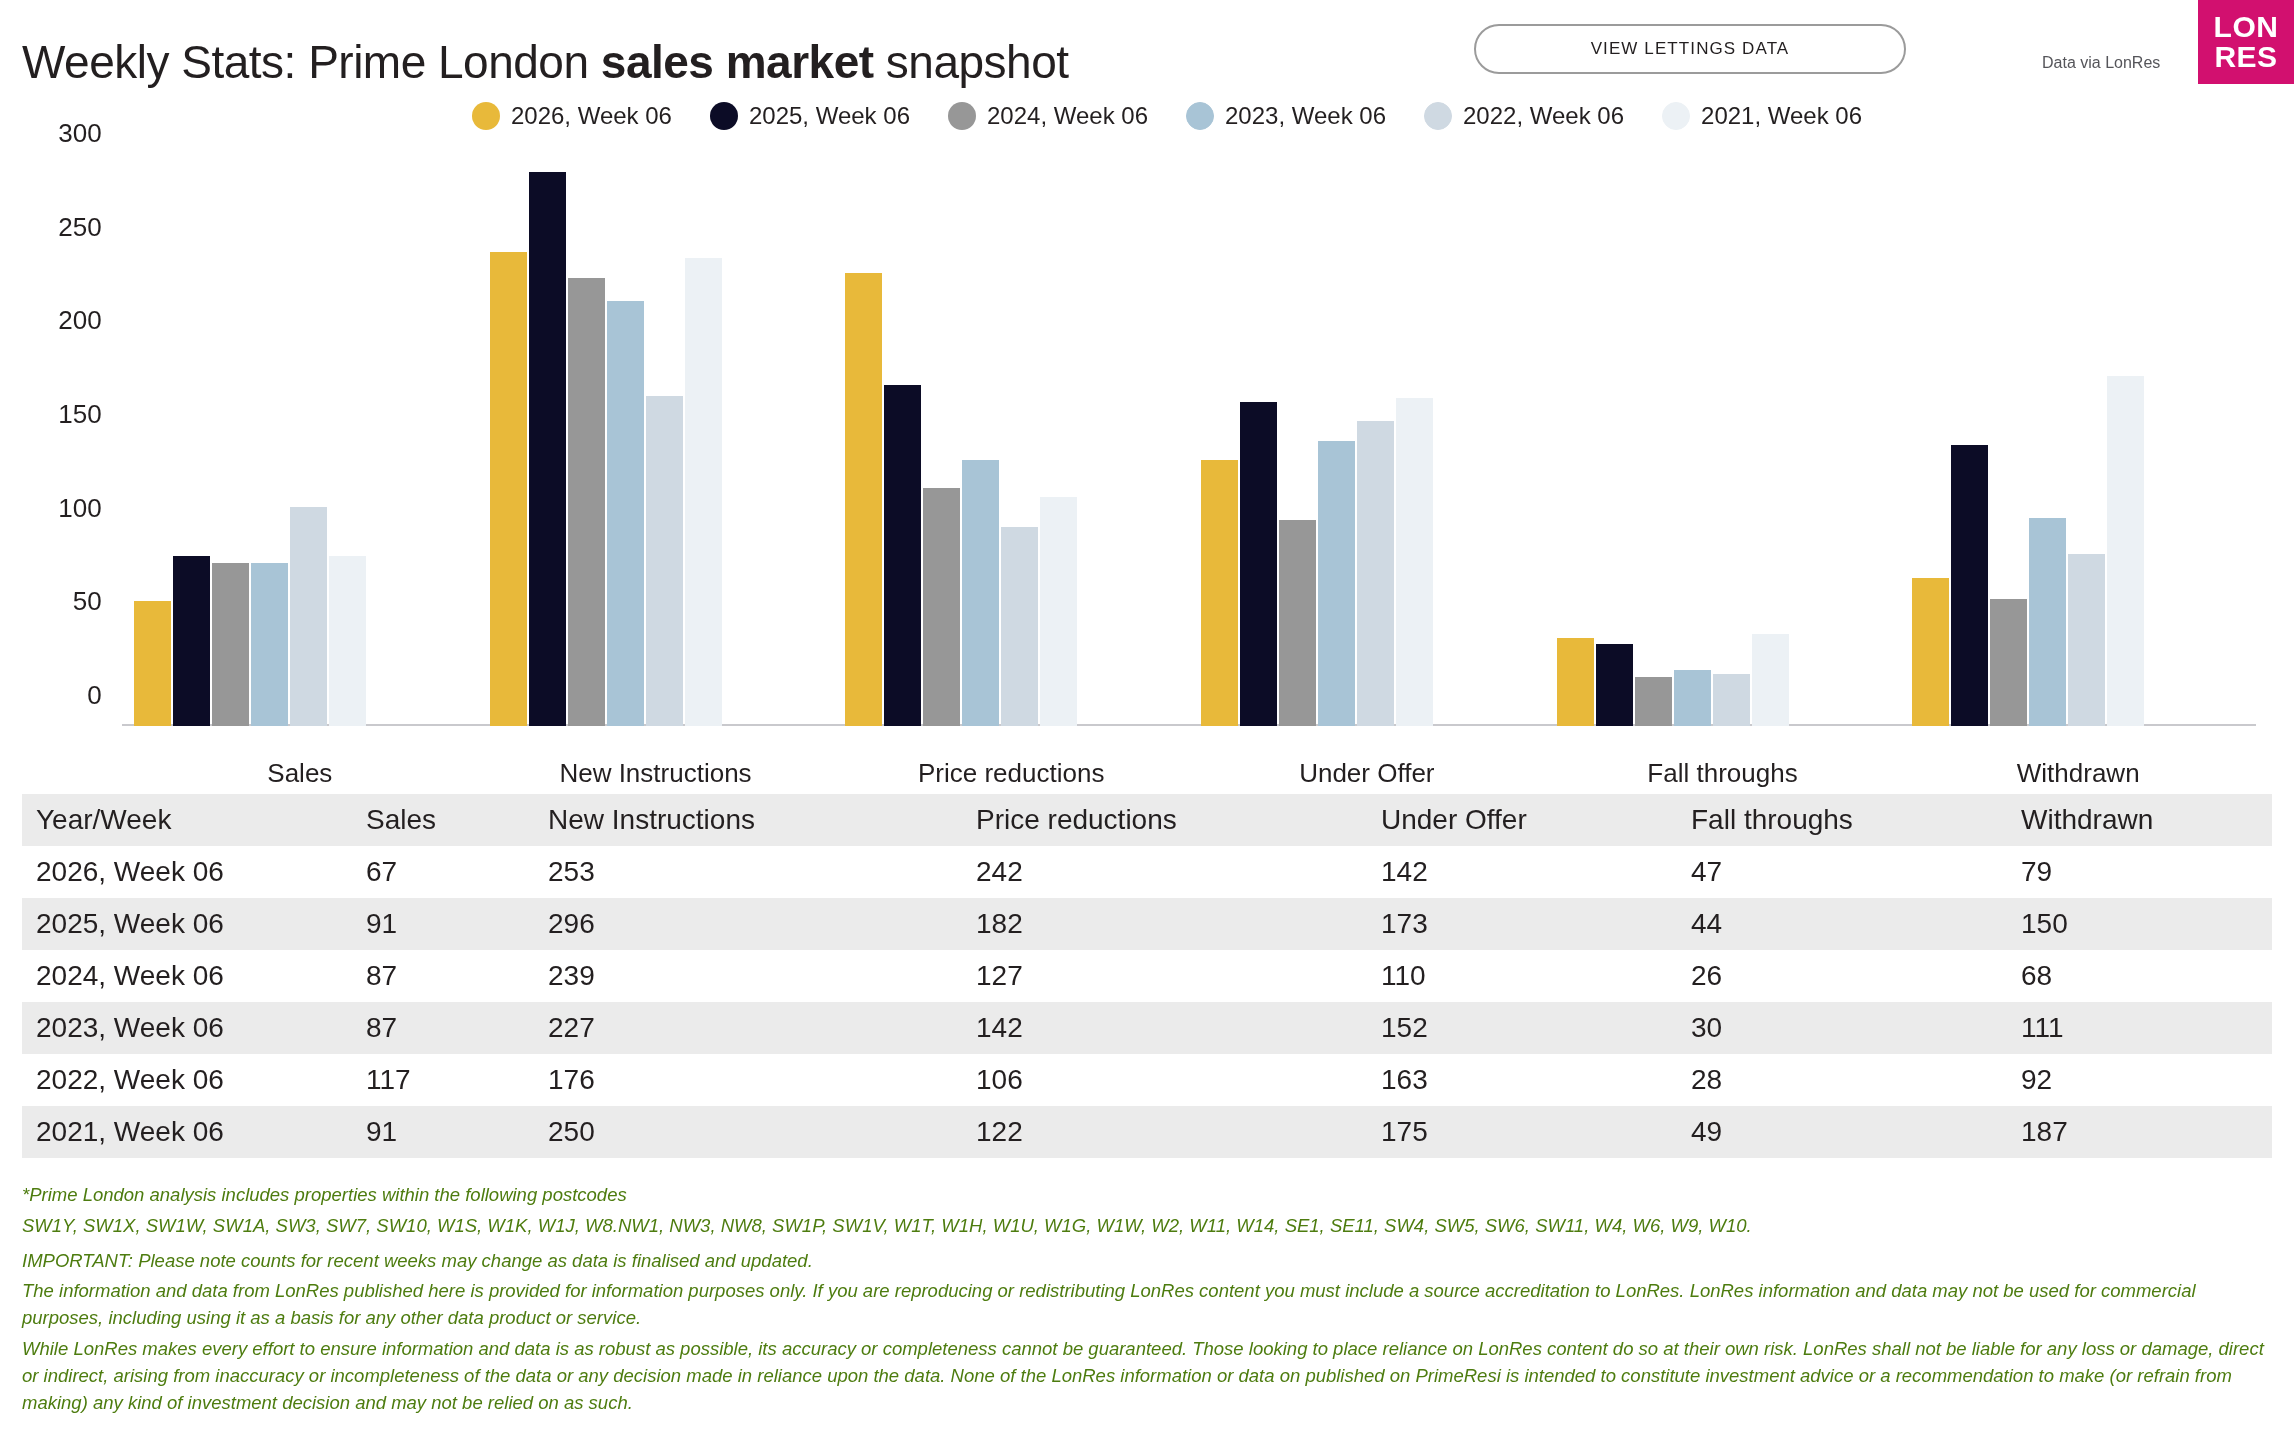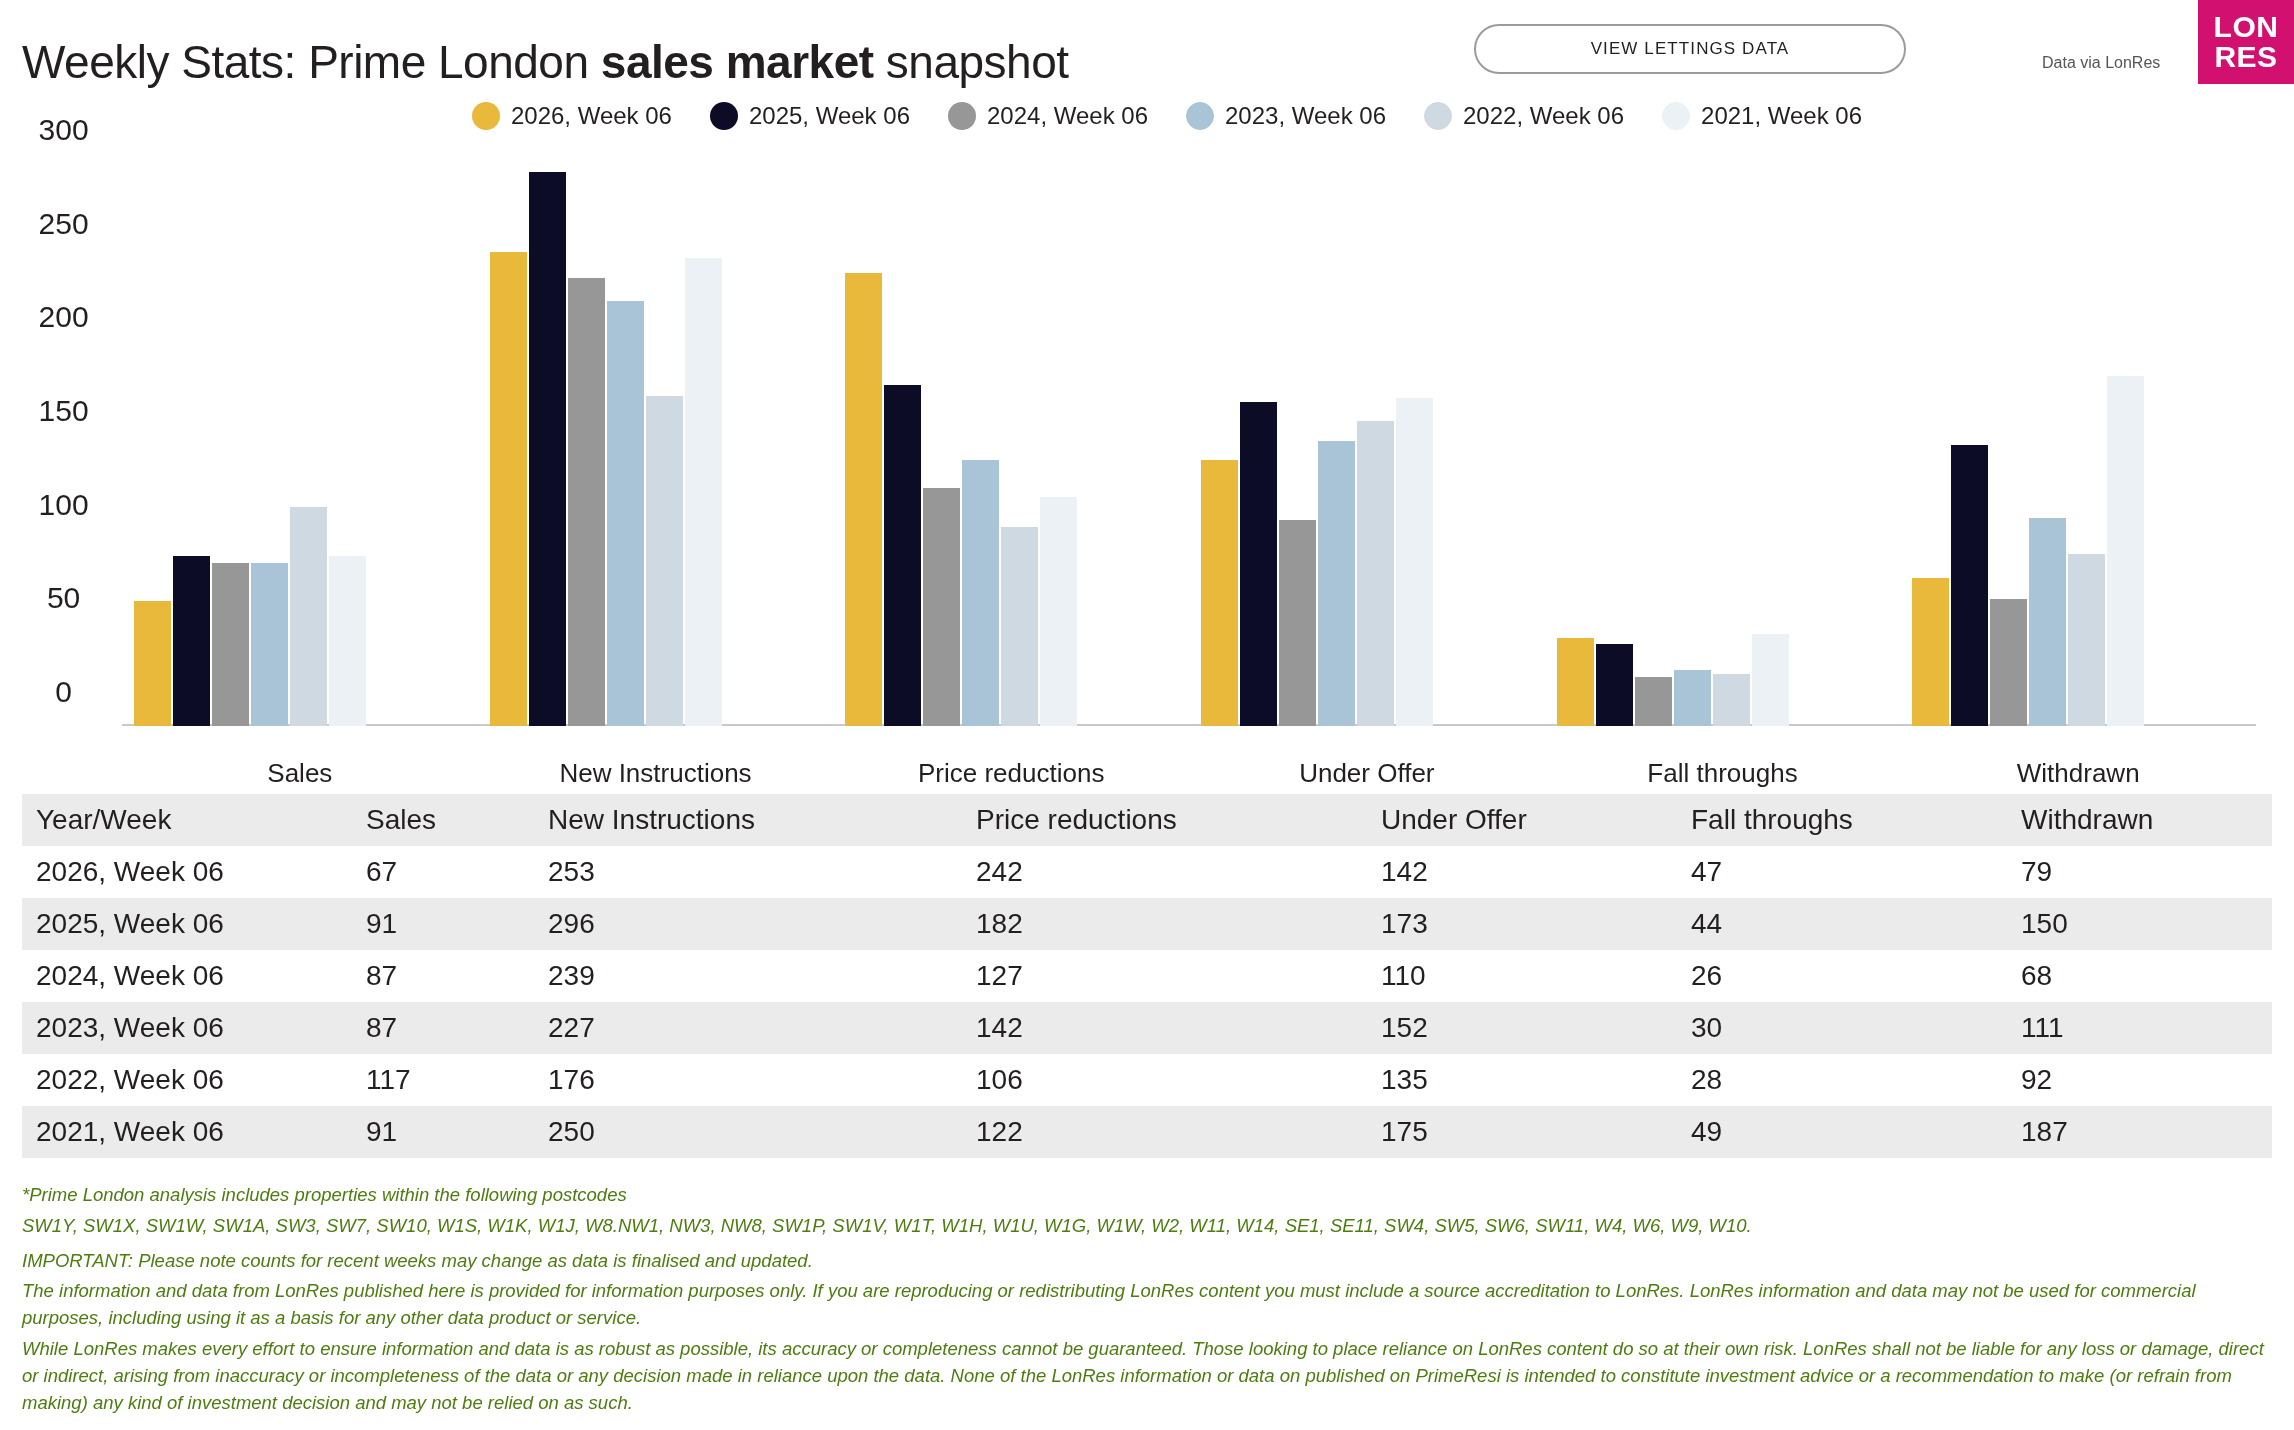--- a/index.html
+++ b/index.html
@@ -113,24 +113,24 @@
     position: absolute;
     left: 100px;
     right: 16px;
     top: 24px;
     height: 562px;
   }
   .ylabel {
     position: absolute;
     right: 100.3%;
     transform: translateY(-50%);
-    font-size: 30px;
+    font-size: 26px;
     color: #231f20;
     white-space: nowrap;
-    text-align: center;
+    text-align: right;
     width: 90px;
     padding-right: 14px;
   }
   .axis-line {
     position: absolute;
     left: 0; right: 0;
     bottom: 0;
     height: 2px;
     background: #c9c9cd;
   }
@@ -382,21 +382,21 @@
           <td>142</td>
           <td>152</td>
           <td>30</td>
           <td>111</td>
         </tr>
         <tr>
           <td>2022, Week 06</td>
           <td>117</td>
           <td>176</td>
           <td>106</td>
-          <td>135</td>
+          <td>163</td>
           <td>28</td>
           <td>92</td>
         </tr>
         <tr>
           <td>2021, Week 06</td>
           <td>91</td>
           <td>250</td>
           <td>122</td>
           <td>175</td>
           <td>49</td>

